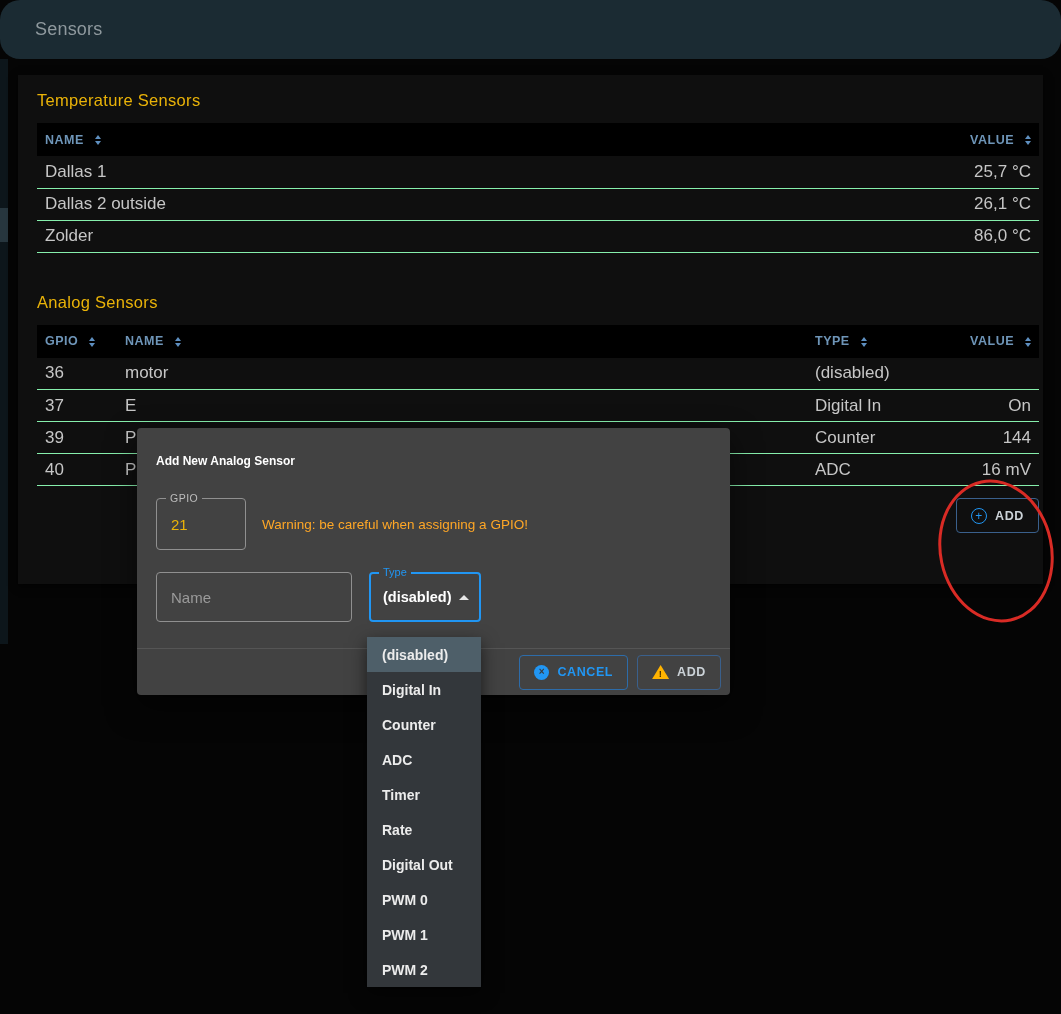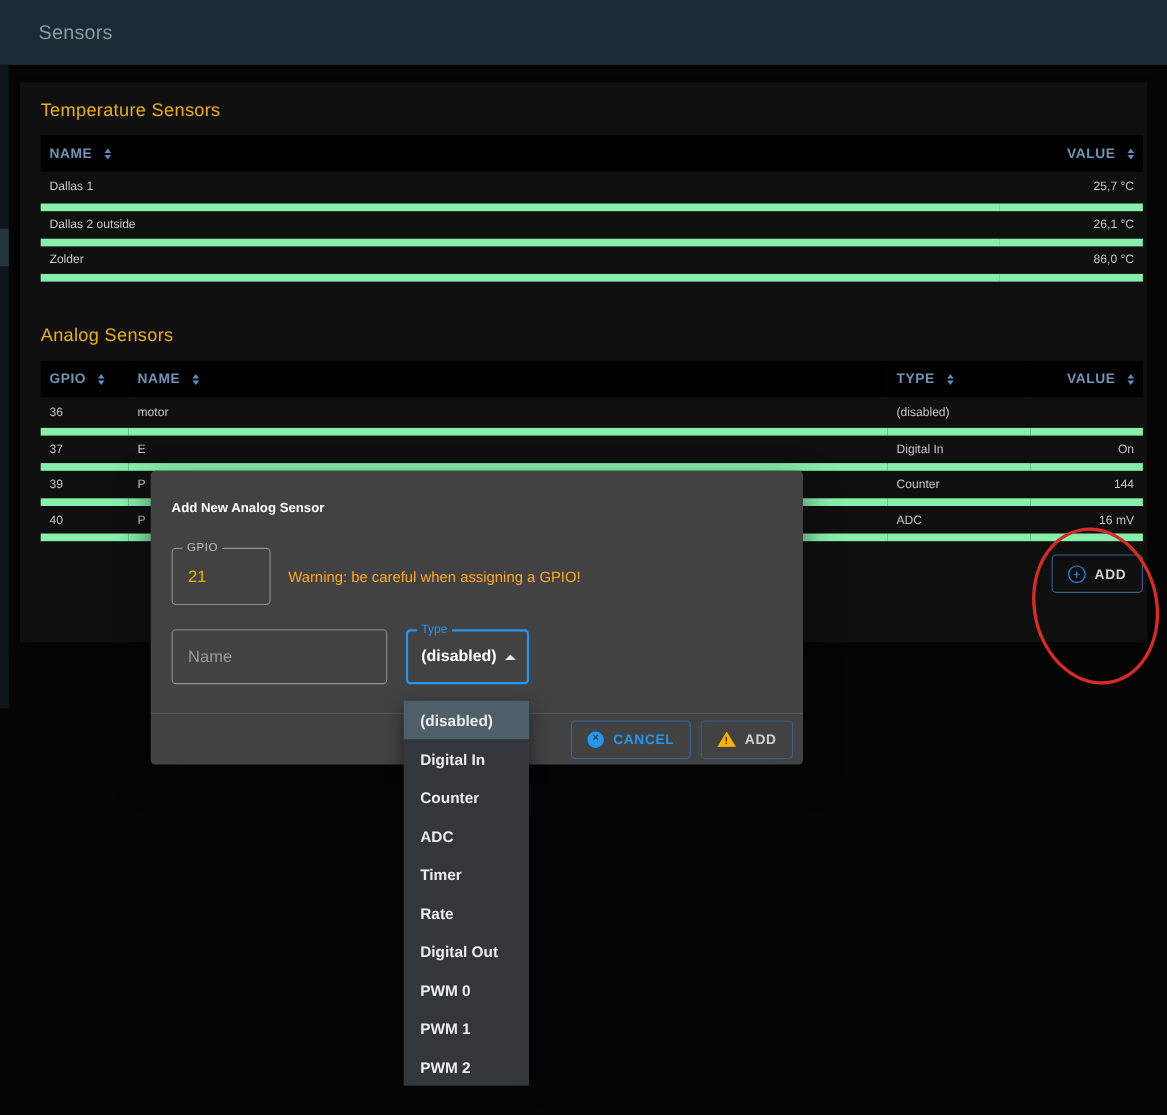--- a/index.html
+++ b/index.html
@@ -1,35 +1,35 @@
 <!DOCTYPE html>
 <html><head>
 <meta charset="utf-8">
 <style>
   * { margin:0; padding:0; box-sizing:border-box; }
   html,body { width:1061px; height:1014px; }
   body { background:#050505; font-family:"Liberation Sans", sans-serif; position:relative; overflow:hidden; }
 
-  .app-header { height:59px; background:#1b2b33; display:flex; align-items:center; padding-left:35px; }
+  .app-header { height:59px; background:#1b2b33; display:flex; align-items:center; padding-left:35px;border-radius:20px; }
   .app-title { color:#8f999e; font-size:18px; letter-spacing:.2px; }
 
   .left-rail { position:absolute; left:0; top:59px; width:8px; height:585px; background:#0d161b; }
   .left-thumb { position:absolute; left:0; top:149px; width:8px; height:34px; background:#27363e; }
 
   .card { position:absolute; left:18px; top:75px; width:1025px; height:509px; background:#0f0f0f;
           box-shadow:0 2px 8px rgba(0,0,0,.7); padding:16px 4px 0 19px; }
 
   .section-title { color:#eab308; font-size:16.5px; font-weight:500; margin-bottom:13px; letter-spacing:.3px; }
   .section-title.analog { margin-top:40px; }
 
   table { width:100%; border-collapse:collapse; table-layout:fixed; }
   thead th { background:#000; height:33px; font-size:12.5px; color:#6e95b8; font-weight:700;
              letter-spacing:.5px; text-align:left; padding:0 8px; cursor:pointer; }
   th.right, td.right { text-align:right; }
-  tbody td { height:32px; border-bottom:7px solid #86efac; color:#c6c6c6; font-size:11px;
+  tbody td { height:32px; border-bottom:1px solid #86efac; color:#c6c6c6; font-size:17px;
              padding:0 8px; white-space:nowrap; overflow:hidden; }
 
   .sort { display:inline-flex; flex-direction:column; gap:2px; margin-left:7px; vertical-align:middle; }
   .sort b { display:block; width:0; height:0; border-left:3.5px solid transparent; border-right:3.5px solid transparent; }
   .sort .u { border-bottom:4px solid #5e8fc0; }
   .sort .d { border-top:4px solid #5e8fc0; }
 
   .add-row { display:flex; justify-content:flex-end; margin-top:12px; }
 
   .btn { display:inline-flex; align-items:center; gap:8px; height:35px; padding:0 14px;

